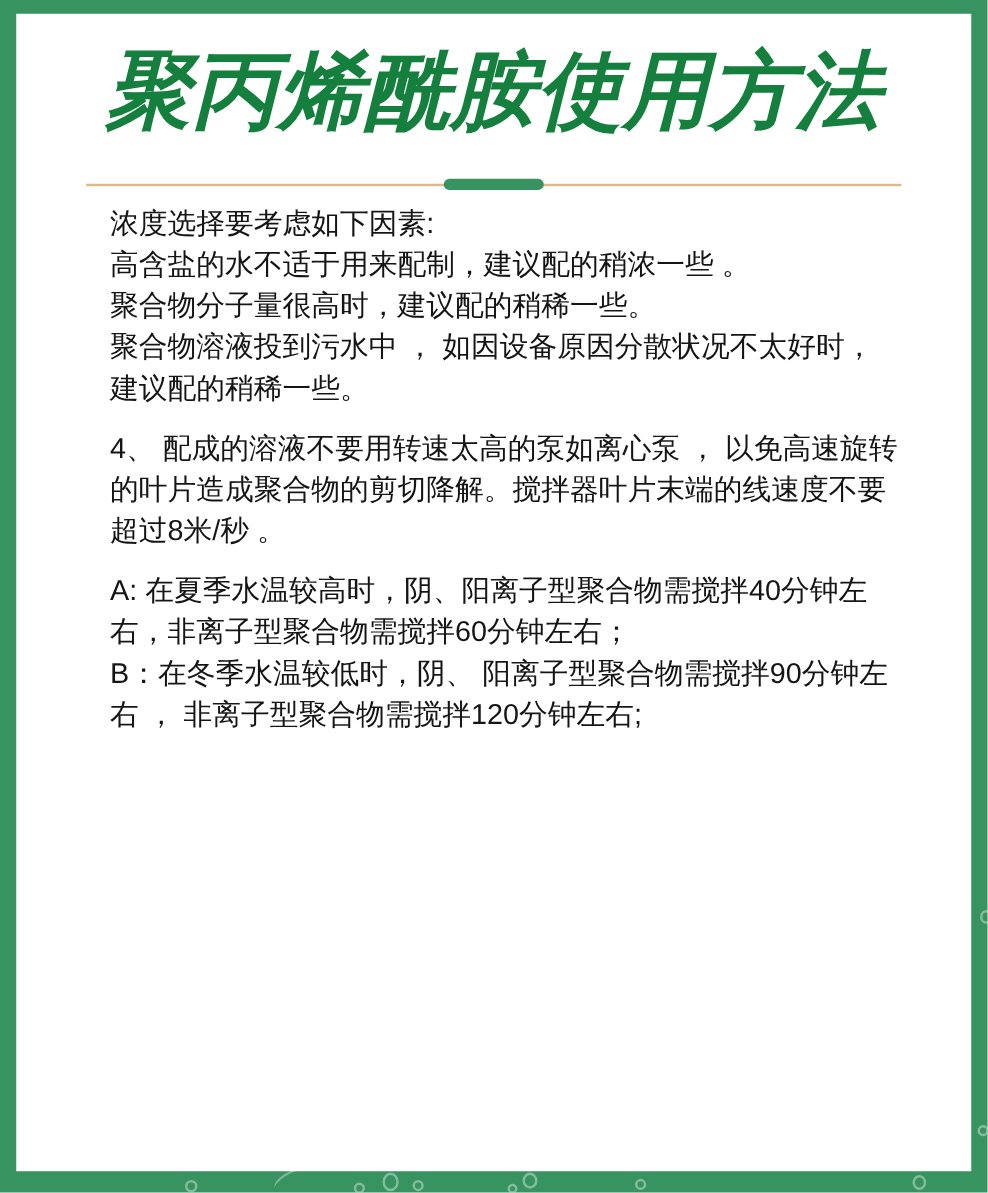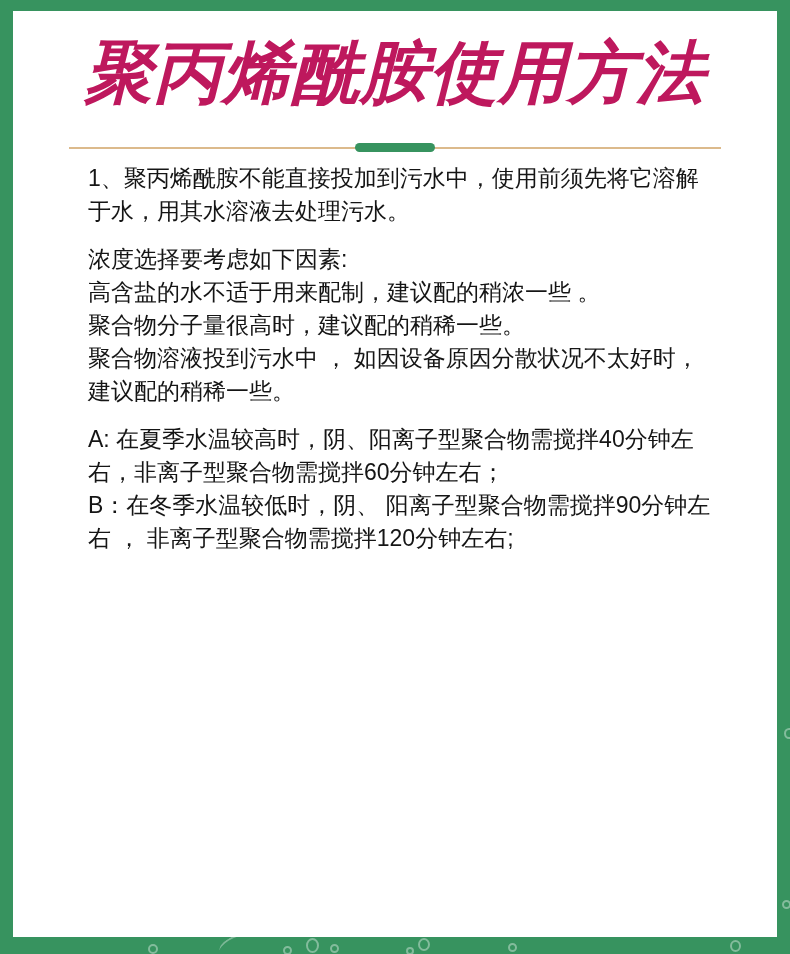--- a/index.html
+++ b/index.html
@@ -21,21 +21,21 @@
   }
   .title {
     margin: 14px 0 0 0;
     text-align: center;
     font-family: "Liberation Serif", serif;
     font-style: italic;
     font-weight: bold;
     font-size: 68px;
     line-height: 96px;
     letter-spacing: 1px;
-    color: #be185d;
+    color: #15803d;
     white-space: nowrap;
   }
   .divider {
     position: relative;
     height: 9px;
     margin: 22px 56px 0 56px;
   }
   .divider .line {
     position: absolute;
     top: 4px;
@@ -85,25 +85,25 @@
 
 <div class="sheet">
   <h1 class="title">聚丙烯酰胺使用方法</h1>
 
   <div class="divider">
     <div class="line"></div>
     <div class="pill"></div>
   </div>
 
   <div class="content">
-    <p>1、聚丙烯酰胺不能直接投加到污水中，使用前须先将它溶解于水，用其水溶液去处理污水。</p>
     <p>浓度选择要考虑如下因素:
 高含盐的水不适于用来配制，建议配的稍浓一些 。
 聚合物分子量很高时，建议配的稍稀一些。
 聚合物溶液投到污水中 ， 如因设备原因分散状况不太好时，建议配的稍稀一些。</p>
+    <p>4、 配成的溶液不要用转速太高的泵如离心泵 ， 以免高速旋转的叶片造成聚合物的剪切降解。搅拌器叶片末端的线速度不要超过8米/秒 。</p>
     <p>A: 在夏季水温较高时，阴、阳离子型聚合物需搅拌40分钟左右，非离子型聚合物需搅拌60分钟左右；
 B：在冬季水温较低时，阴、 阳离子型聚合物需搅拌90分钟左右 ， 非离子型聚合物需搅拌120分钟左右;</p>
   </div>
 </div>
 
 <div class="squiggle" style="left:218px; top:938px;"></div>
 <div class="bubble" style="left:148px; top:944px; width:6px; height:6px;"></div>
 <div class="bubble" style="left:283px; top:946px; width:5px; height:5px;"></div>
 <div class="bubble" style="left:306px; top:938px; width:9px; height:11px;"></div>
 <div class="bubble" style="left:330px; top:944px; width:5px; height:5px;"></div>

